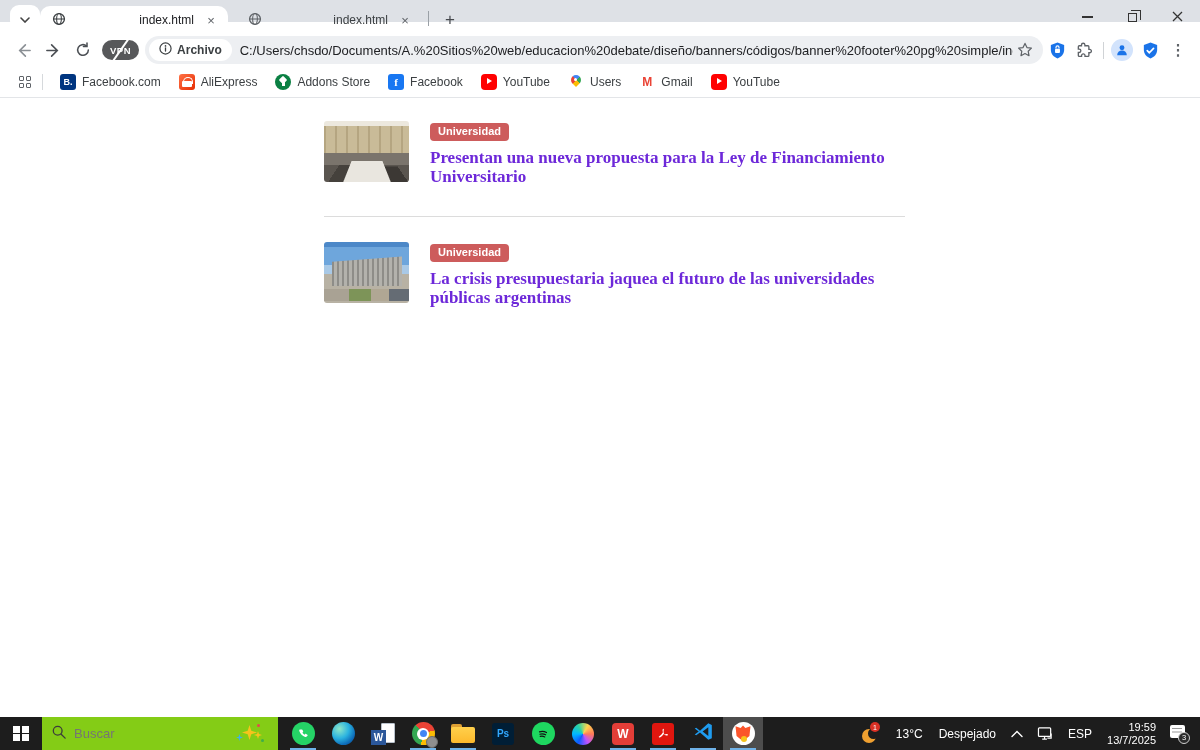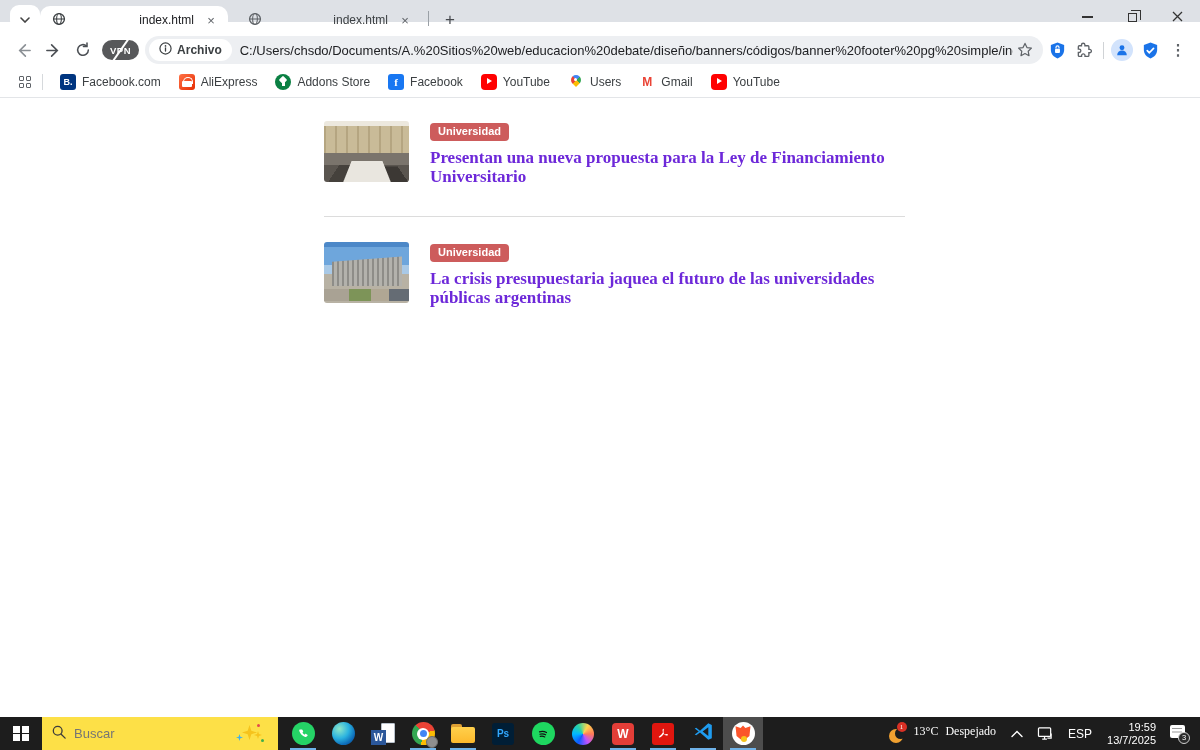--- a/index.html
+++ b/index.html
@@ -73,21 +73,21 @@
   .thumb-building::before{content:"";position:absolute;left:8px;top:14px;width:70px;height:30px;background:repeating-linear-gradient(90deg,#8e8d88 0 2px,#b3b2ac 2px 5px);clip-path:polygon(0 18%,100% 0,100% 100%,0 100%);}
   .thumb-building::after{content:"";position:absolute;left:0;bottom:2px;width:100%;height:12px;background:linear-gradient(90deg,#a9a294 0 30%,#7d9458 30% 55%,#b0a794 55% 100%);box-shadow:inset -28px -2px 0 -8px rgba(40,60,90,.55);}
   .badge{display:inline-block;background:#cd5c5c;color:#fff;font-size:11px;font-weight:bold;line-height:1;padding:3px 8px 4px;border-radius:4px;margin-bottom:8px;}
   .a-title{font-family:"Liberation Serif",serif;font-weight:bold;font-size:17px;line-height:1.1;color:#6d28d9;max-width:460px;}
 
   
   .taskbar{position:absolute;bottom:0;left:0;right:0;height:33px;background:#1d1d1d;display:flex;align-items:stretch;color:#fff;}
   .start-btn{width:42px;display:flex;align-items:center;justify-content:center;cursor:pointer;}
   .winlogo{display:grid;grid-template-columns:7px 7px;grid-template-rows:7px 7px;gap:1.5px;}
   .winlogo span{background:#fff;}
-  .tb-search{width:236px;background:#fde047;display:flex;align-items:center;gap:8px;padding:0 10px;position:relative;cursor:text;}
+  .tb-search{width:236px;background:#84cc16;display:flex;align-items:center;gap:8px;padding:0 10px;position:relative;cursor:text;}
   .tb-search input{border:none;outline:none;background:transparent;font-size:13px;color:#333;width:120px;font-family:"Liberation Sans",sans-serif;}
   .sparkles{position:absolute;right:14px;top:6px;width:28px;height:20px;cursor:pointer;}
   .sp{position:absolute;clip-path:polygon(50% 0,62% 38%,100% 50%,62% 62%,50% 100%,38% 62%,0 50%,38% 38%);}
   .sp-main{left:6px;top:2px;width:15px;height:15px;background:#f6c31c;}
   .sp-gold{left:18px;top:8px;width:8px;height:8px;background:#f6c31c;}
   .sp-blue{left:0;top:11px;width:7px;height:7px;background:#41b1e8;}
   .sp-dotr{left:21px;top:1px;width:3px;height:3px;border-radius:50%;background:#e34b4b;position:absolute;}
   .sp-dotg{left:25px;top:16px;width:3px;height:3px;border-radius:50%;background:#3fae49;position:absolute;}
   .apps{display:flex;margin-left:5px;}
   .slot{width:40px;display:flex;align-items:center;justify-content:center;position:relative;cursor:pointer;}
@@ -107,21 +107,21 @@
   .ic-folder::after{content:"";position:absolute;left:0;top:2.5px;width:24px;height:16px;background:linear-gradient(#ffd04c,#fdb92c);border-radius:2px;}
   .ic-ps{width:22px;height:22px;background:#001e36;border-radius:3px;color:#31a8ff;font-size:10px;font-weight:bold;display:flex;align-items:center;justify-content:center;}
   .ic-sp{width:23px;height:23px;border-radius:50%;background:#1ed760;display:flex;align-items:center;justify-content:center;}
   .ic-cp{width:22px;height:22px;border-radius:50%;background:conic-gradient(from 210deg,#0b5cff,#00b7ff,#2bd4a4,#ffd44d,#ff7a59,#c052ff,#0b5cff);}
   .ic-wps{width:22px;height:22px;background:#e33e38;border-radius:4px;color:#fff;font-size:12px;font-weight:bold;display:flex;align-items:center;justify-content:center;}
   .ic-pdf{width:22px;height:22px;background:#e0160f;border-radius:3px;display:flex;align-items:center;justify-content:center;}
   .ic-brave{position:relative;width:23px;height:23px;border-radius:50%;background:#fff;}
   .ic-brave .shield{position:absolute;left:3px;top:2px;width:17px;height:18px;background:#fb542b;clip-path:polygon(50% 96%,12% 66%,6% 12%,36% 22%,50% 8%,64% 22%,94% 12%,88% 66%);}
   .ic-brave .gem{position:absolute;left:9px;top:14px;width:6px;height:6px;border-radius:50%;background:#f6c31c;}
   .tray{margin-left:auto;display:flex;align-items:center;font-size:12px;padding-right:6px;}
-  .weather{display:flex;gap:7px;padding:0 8px;cursor:pointer;font-family:Liberation Serif, serif;}
+  .weather{display:flex;align-items:center;gap:16px;padding:0 8px;cursor:pointer;}
   .moon{position:relative;width:19px;height:19px;}
   .moon::before{content:"";position:absolute;left:1px;bottom:0;width:14px;height:14px;border-radius:50%;background:#f0a030;}
   .moon::after{content:"";position:absolute;left:7px;bottom:4px;width:11px;height:11px;border-radius:50%;background:#1d1d1d;}
   .moon .wbadge{position:absolute;right:0;top:-2px;width:10px;height:10px;border-radius:50%;background:#d93025;color:#fff;font-size:7px;display:flex;align-items:center;justify-content:center;z-index:2;}
   .tray-item{padding:16px 7px;display:flex;align-items:center;cursor:pointer;height:100%;}
   .clock{text-align:right;font-size:11px;line-height:13px;padding:0 8px;cursor:pointer;}
   .notif{position:relative;width:22px;height:20px;cursor:pointer;margin:0 4px;}
   .notif .paper{position:absolute;left:2px;top:1px;width:15px;height:13px;background:#fff;border-radius:2px;}
   .notif .paper::before{content:"";position:absolute;left:2px;top:3px;width:10px;height:1.5px;background:#9a9a9a;box-shadow:0 3.5px 0 #9a9a9a;}
   .notif .nbadge{position:absolute;right:0;bottom:0;width:12px;height:12px;border-radius:50%;background:#2b2b2b;border:1.5px solid #cfcfcf;color:#fff;font-size:7.5px;display:flex;align-items:center;justify-content:center;}

